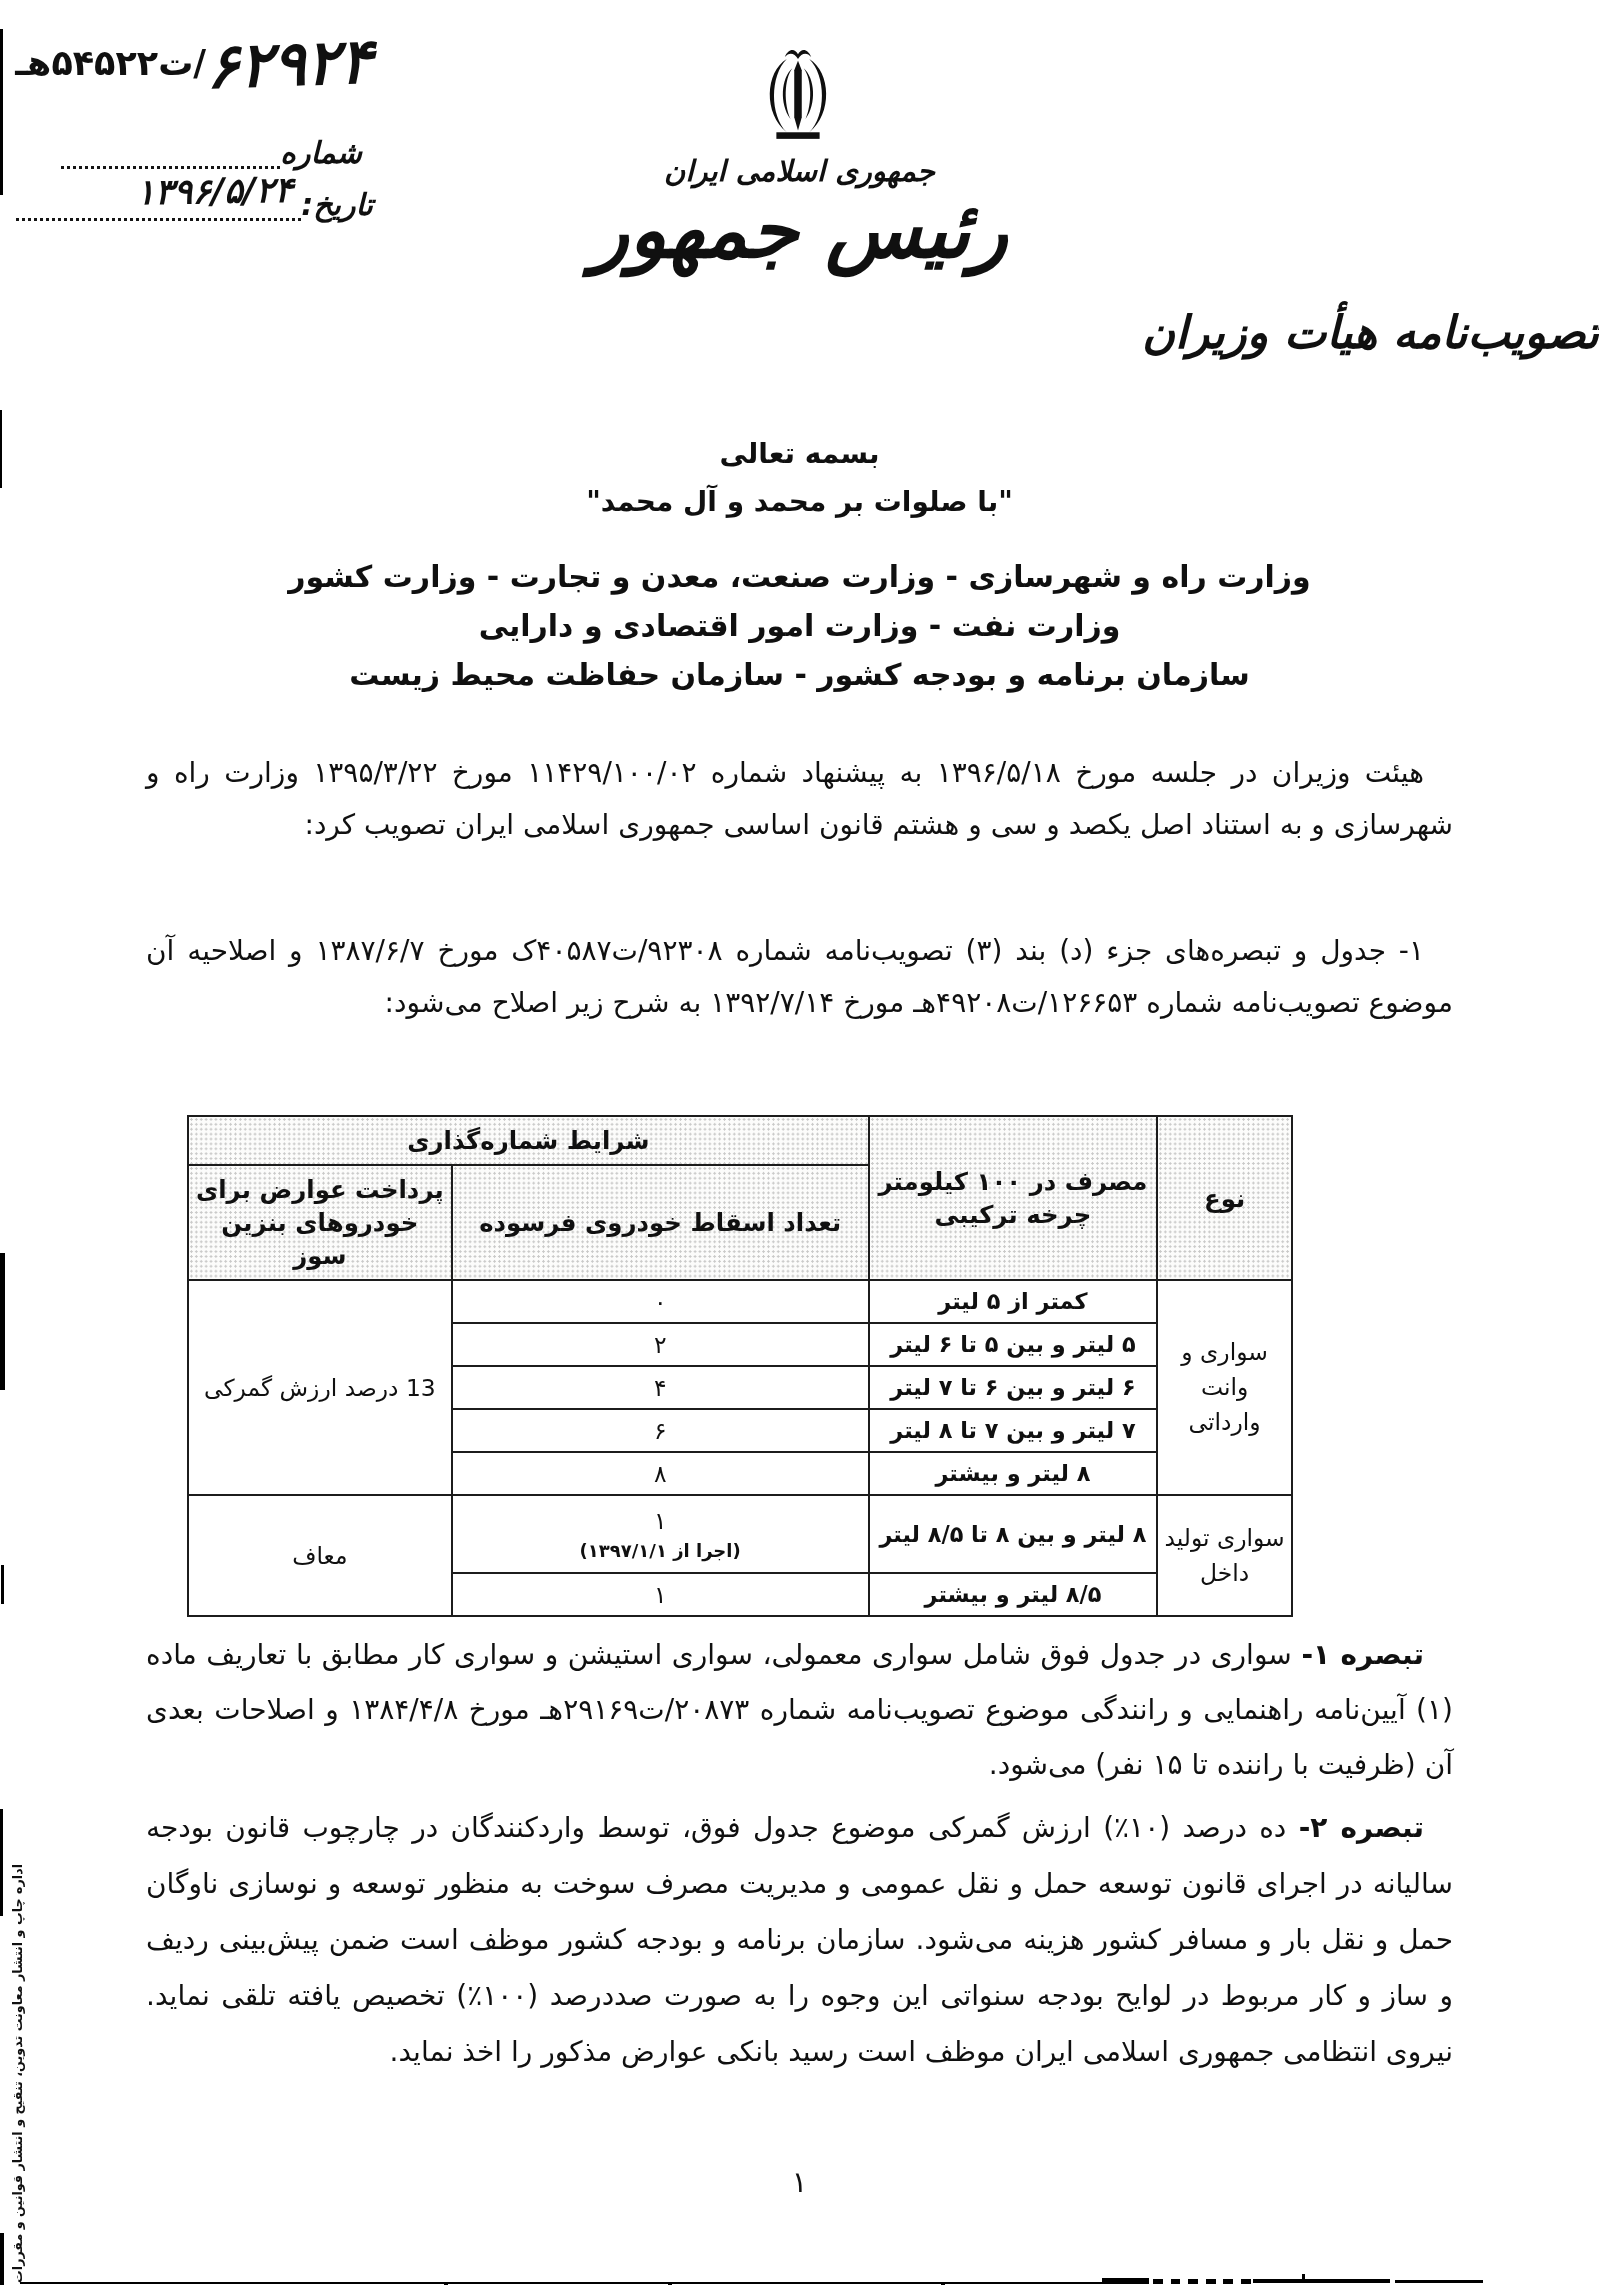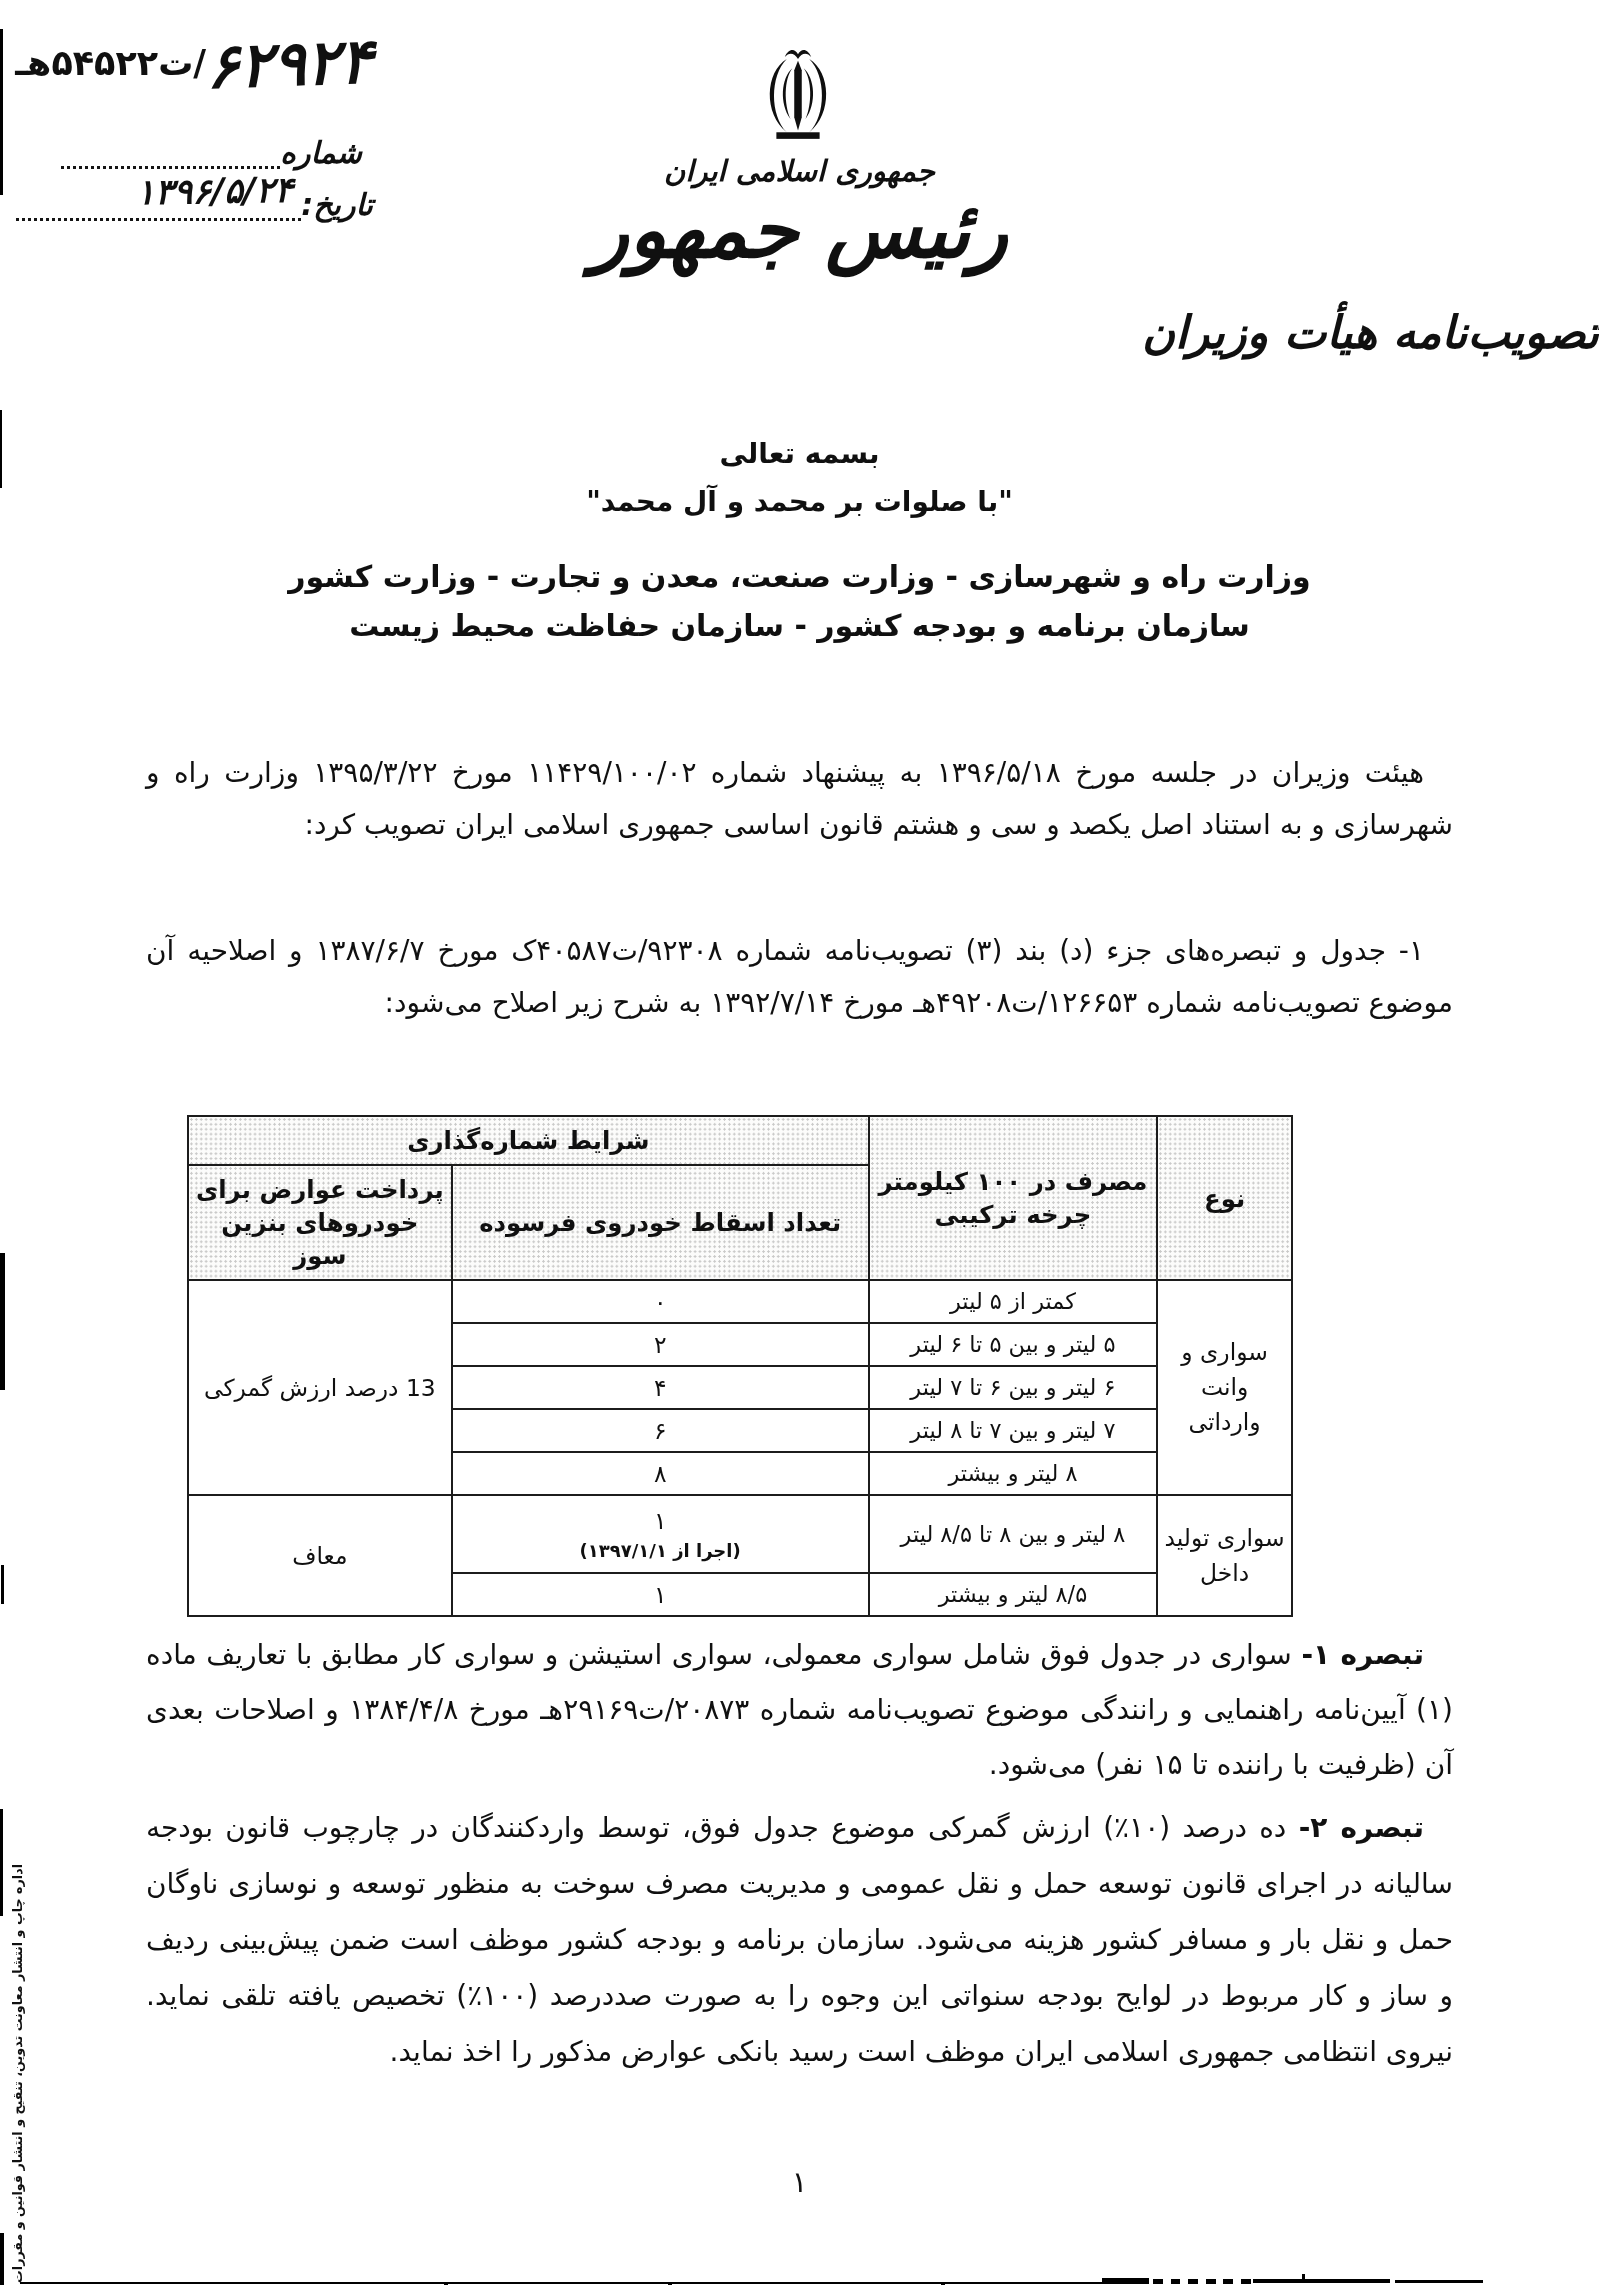--- a/index.html
+++ b/index.html
@@ -40,21 +40,21 @@
   .note-label{font-weight:bold;}
   
   .tbl{position:absolute;top:1115px;right:306px;width:1106px;border-collapse:collapse;direction:rtl;}
   .tbl td{border:2.9px solid #1c1c1c;text-align:center;vertical-align:middle;padding:2px 5.9px;}
   .tbl .hd{font-weight:bold;font-size:24.4px;line-height:33px;
     background-color:#fcfcfb;
     background-image:radial-gradient(rgba(0,0,0,0.20) 1px, transparent 1.4px);
     background-size:4.9px 4.9px;}
   .tbl .grp-hd{height:43px;}
   .tbl .hd2{height:109px;}
-  .tbl .cons{font-weight:normal;font-size:22.4px;height:37px;line-height:29px;}
+  .tbl .cons{font-weight:bold;font-size:22.4px;height:37px;line-height:29px;}
   .tbl .val{font-size:23.4px;height:37px;}
   .tbl .typ{font-size:23.4px;line-height:35px;}
   .tbl .duty{font-size:23.4px;}
   .val-note{display:block;font-size:18px;font-weight:bold;margin-top:5.9px;}
   
   .pagenum{top:2165px;font-size:29px;}
   .margin-note{position:absolute;left:9.8px;top:2157px;width:293px;
     transform:rotate(-90deg);transform-origin:0 0;
     font-size:12.7px;font-weight:bold;white-space:nowrap;direction:rtl;text-align:right;}
   
@@ -92,20 +92,21 @@
   </div>
   <div class="center republic calli">جمهوری اسلامی ایران</div>
   <div class="center president calli">رئیس جمهور</div>
   <div class="center doctype calli">تصویب‌نامه هیأت وزیران</div>
 
   <div class="center besmele">بسمه تعالی</div>
   <div class="center salawat">"با صلوات بر محمد و آل محمد"</div>
 
   <div class="center addressees">
     <div>وزارت راه و شهرسازی - وزارت صنعت، معدن و تجارت - وزارت کشور</div>
+    <div>وزارت نفت - وزارت امور اقتصادی و دارایی</div>
     <div>سازمان برنامه و بودجه کشور - سازمان حفاظت محیط زیست</div>
   </div>
 
   <div class="para p1">هیئت وزیران در جلسه مورخ ۱۳۹۶/۵/۱۸ به پیشنهاد شماره ۱۱۴۲۹/۱۰۰/۰۲ مورخ ۱۳۹۵/۳/۲۲ وزارت راه و شهرسازی و به استناد اصل یکصد و سی و هشتم قانون اساسی جمهوری اسلامی ایران تصویب کرد:</div>
   <div class="para p2">۱- جدول و تبصره‌های جزء (د) بند (۳) تصویب‌نامه شماره ۹۲۳۰۸/ت۴۰۵۸۷ک مورخ ۱۳۸۷/۶/۷ و اصلاحیه آن موضوع تصویب‌نامه شماره ۱۲۶۶۵۳/ت۴۹۲۰۸هـ مورخ ۱۳۹۲/۷/۱۴ به شرح زیر اصلاح می‌شود:</div>
 
   <table class="tbl">
     <colgroup>
         <col style="width:135px">
         <col style="width:289px">

